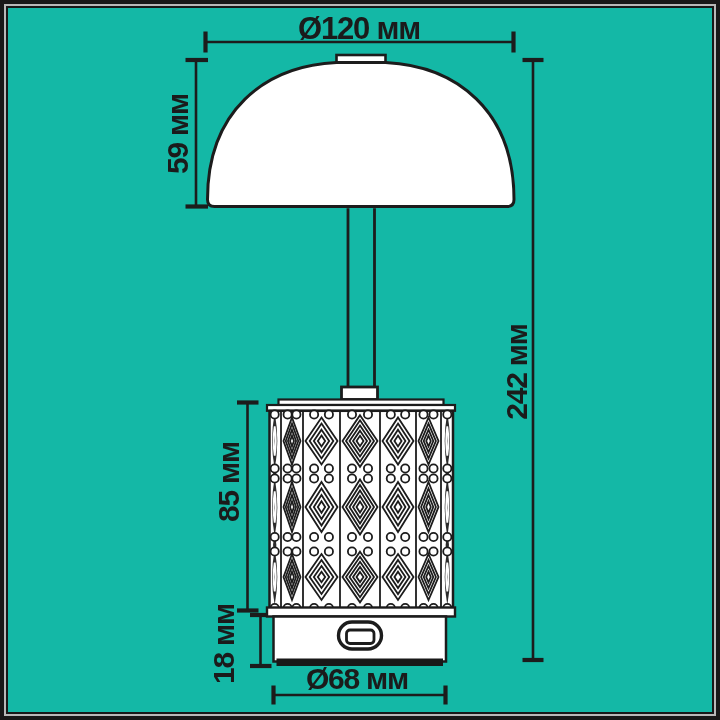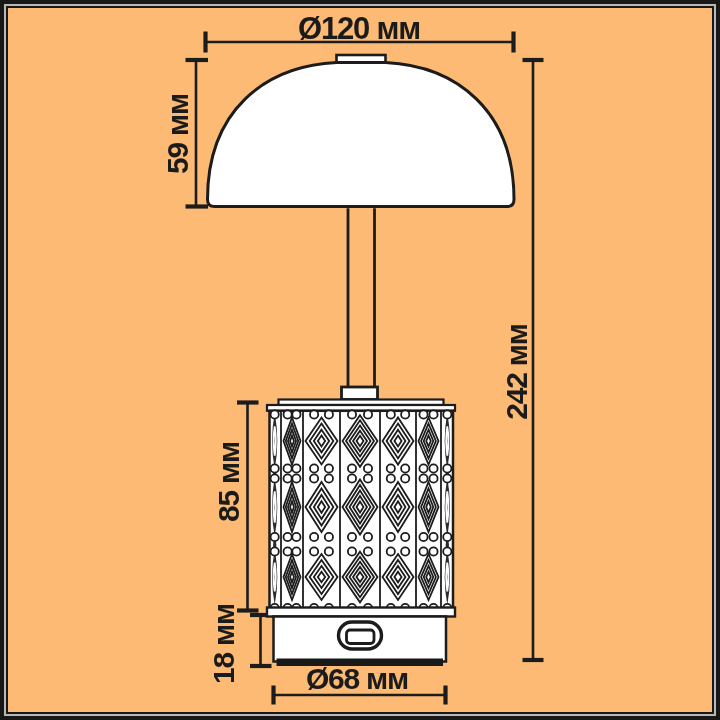--- a/index.html
+++ b/index.html
@@ -1,17 +1,17 @@
 <!DOCTYPE html>
 <html><head>
 <meta charset="utf-8">
 <style>
   html,body{margin:0;padding:0;background:#e9e9e9;}
   .canvas{
-    position:relative;width:720px;height:720px;background:#fdba74;
+    position:relative;width:720px;height:720px;background:#14b8a6;
     overflow:hidden;font-family:"Liberation Sans",sans-serif;
   }
   .frame-outer{position:absolute;inset:0;border:4px solid #181818;pointer-events:none;z-index:5;}
   .frame-gap{position:absolute;inset:4px;border:2px solid #b8b8b8;pointer-events:none;z-index:5;}
   .frame-inner{position:absolute;inset:6px;border:2px solid #181818;pointer-events:none;z-index:5;}
   svg{position:absolute;left:0;top:0;}
   .dimline{stroke:#1c1c1c;stroke-width:2.6;fill:none;}
   .tick{stroke:#1c1c1c;stroke-width:4.2;fill:none;}
   .ol{fill:#ffffff;stroke:#1c1c1c;}
   .dim{

